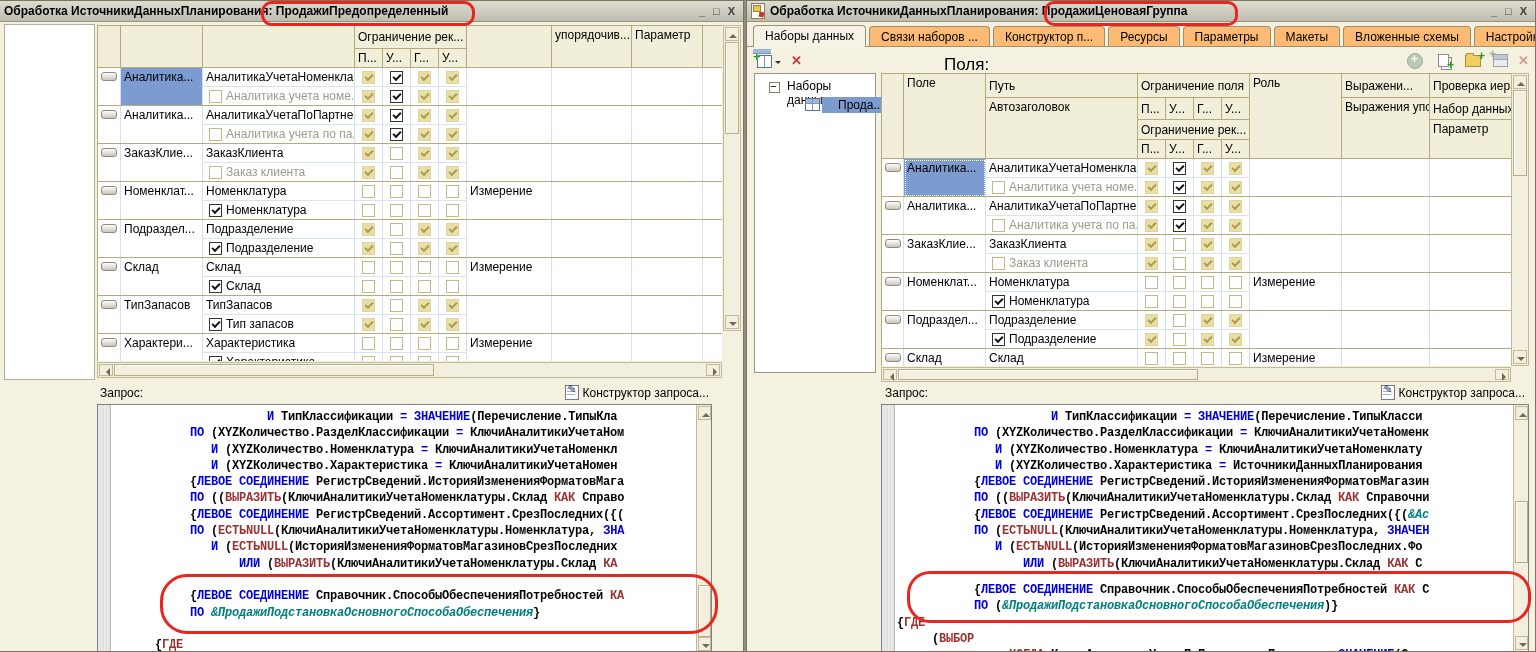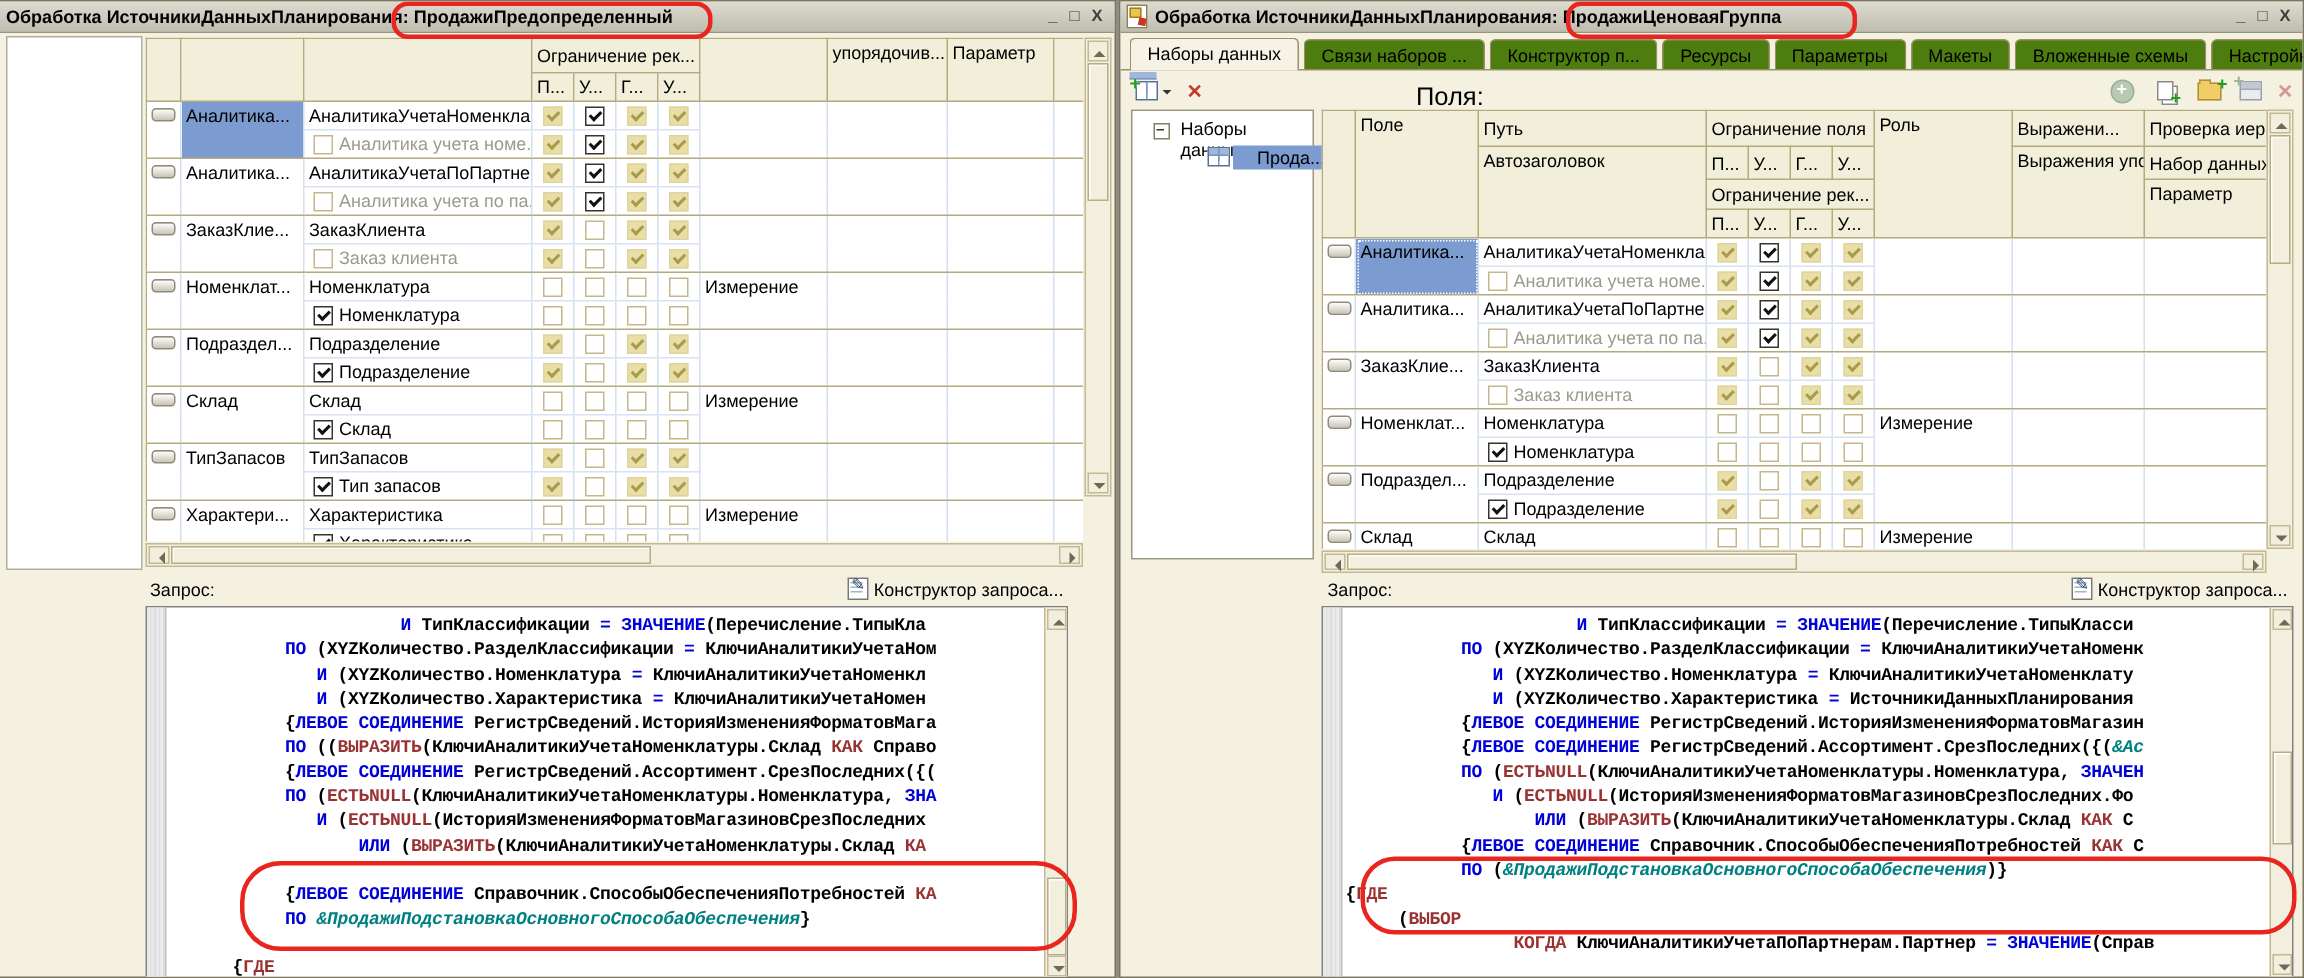--- a/index.html
+++ b/index.html
@@ -13,21 +13,21 @@
       display:flex;align-items:center;padding:0 4px;font-size:12px;font-weight:bold;color:#000;overflow:visible;}
   .tb .ttl{white-space:nowrap;}
   .wbtns{margin-left:auto;display:flex;gap:8px;color:#3f3d35;font-weight:bold;font-size:11px;padding-right:4px;}
   .wbtns span{cursor:default;}
   .doc-ic{position:relative;width:12px;height:14px;background:#fff;border:1px solid #887f5e;margin-right:5px;flex:none;}
   .doc-ic::before{content:"";position:absolute;left:1px;top:1px;width:6px;height:5px;background:#e8c84a;border:1px solid #b07828;}
   .doc-ic::after{content:"";position:absolute;right:0px;bottom:1px;width:5px;height:5px;background:#cc3524;transform:rotate(12deg);}
   
   .tabs{position:absolute;left:0;right:0;top:21px;height:25px;display:flex;align-items:flex-end;padding-left:6px;gap:3px;
         background:#f4f1e1;border-bottom:1px solid #9a916a;box-sizing:border-box;}
-  .tab{border:1px solid #9a916a;border-bottom:none;border-radius:4px 4px 0 0;padding:3px 11px 2px;background:#4d7c0f;
+  .tab{border:1px solid #9a916a;border-bottom:none;border-radius:4px 4px 0 0;padding:3px 11px 2px;background:#fdba74;
        font-size:12px;white-space:nowrap;color:#000;}
   .tab.active{background:#f6f3e6;position:relative;z-index:2;margin-bottom:-1px;padding-bottom:4px;}
   
   .tclip{position:absolute;overflow:hidden;}
   table.ftable{border-collapse:collapse;table-layout:fixed;background:#fff;font-size:12px;}
   table.ftable td{overflow:hidden;white-space:nowrap;box-sizing:border-box;}
   td.hc{background:#f1eed9;border:1px solid #b5aa7e;padding:2px 3px;font-size:12px;color:#000;}
   td.vtop{vertical-align:top;}
   tbody td{border-right:1px solid #d4dff0;height:19px;padding:0 3px;vertical-align:middle;}
   tbody td.cbc{text-align:center;padding:0;}
@@ -66,21 +66,21 @@
   .qb-ic{position:relative;width:12px;height:13px;background:linear-gradient(#fff,#fff) ,#fff;border:1px solid #7a7a7a;}
   .qb-ic::before{content:"";position:absolute;left:1px;top:2px;width:8px;height:1px;background:#9bb;box-shadow:0 3px 0 #9bb,0 6px 0 #9bb;}
   .qb-ic::after{content:"✎";position:absolute;left:2px;top:-3px;font-size:11px;color:#334477;}
   .qbox{position:absolute;background:#fff;border:1px solid #808080;box-sizing:border-box;}
   .gutter{position:absolute;left:0;top:0;bottom:0;width:12px;border-right:1px solid #c0c0c0;
           background:repeating-linear-gradient(90deg,#e9e9e9 0 2px,#dddddd 2px 3px);}
   .code{position:absolute;left:15px;top:4px;right:17px;bottom:0;overflow:hidden;
         font-family:"Liberation Mono","DejaVu Sans Mono",monospace;font-size:12px;font-weight:bold;
         line-height:16.3px;letter-spacing:-0.2px;}
   .qline{white-space:pre;height:16.3px;}
-  .qline.gap10{}
+  .qline.gap10{margin-top:10px;}
   .q-k{color:var(--kw,#0000d8);}
   .q-f{color:var(--fn,#993333);}
   .q-p{color:var(--pr,#008080);font-style:italic;}
   .q-t{color:#000;}
   
   .oval{position:absolute;border:3px solid var(--ann,#e8251f);border-radius:26px;pointer-events:none;z-index:50;}
   
   .tree{position:absolute;background:#fff;border:1px solid #9b9680;box-sizing:border-box;font-size:12px;}
   .exp{position:absolute;width:9px;height:9px;border:1px solid #848066;background:#fff;}
   .exp::after{content:"";position:absolute;left:1px;top:3px;width:5px;height:1px;background:#333;}
@@ -588,20 +588,21 @@
       <span>Конструктор запроса...</span>
     </div>
     <div class="qbox" style="left:134px;top:403px;width:648px;height:248px;">
       <div class="gutter"></div>
       <div class="code">
           <div class="qline"><span class="q-t">                      </span><span class="q-k">И</span><span class="q-t"> ТипКлассификации </span><span class="q-k">=</span><span class="q-t"> </span><span class="q-k">ЗНАЧЕНИЕ</span><span class="q-t">(Перечисление.ТипыКласси</span></div>
           <div class="qline"><span class="q-t">           </span><span class="q-k">ПО</span><span class="q-t"> (XYZКоличество.РазделКлассификации </span><span class="q-k">=</span><span class="q-t"> КлючиАналитикиУчетаНоменк</span></div>
           <div class="qline"><span class="q-t">              </span><span class="q-k">И</span><span class="q-t"> (XYZКоличество.Номенклатура </span><span class="q-k">=</span><span class="q-t"> КлючиАналитикиУчетаНоменклату</span></div>
           <div class="qline"><span class="q-t">              </span><span class="q-k">И</span><span class="q-t"> (XYZКоличество.Характеристика </span><span class="q-k">=</span><span class="q-t"> ИсточникиДанныхПланирования</span></div>
           <div class="qline"><span class="q-t">           {</span><span class="q-k">ЛЕВОЕ СОЕДИНЕНИЕ</span><span class="q-t"> РегистрСведений.ИсторияИзмененияФорматовМагазин</span></div>
+          <div class="qline"><span class="q-t">           </span><span class="q-k">ПО</span><span class="q-t"> ((</span><span class="q-f">ВЫРАЗИТЬ</span><span class="q-t">(КлючиАналитикиУчетаНоменклатуры.Склад </span><span class="q-f">КАК</span><span class="q-t"> Справочни</span></div>
           <div class="qline"><span class="q-t">           {</span><span class="q-k">ЛЕВОЕ СОЕДИНЕНИЕ</span><span class="q-t"> РегистрСведений.Ассортимент.СрезПоследних({(</span><span class="q-p">&amp;Ас</span></div>
           <div class="qline"><span class="q-t">           </span><span class="q-k">ПО</span><span class="q-t"> (</span><span class="q-f">ЕСТЬNULL</span><span class="q-t">(КлючиАналитикиУчетаНоменклатуры.Номенклатура, </span><span class="q-k">ЗНАЧЕН</span></div>
           <div class="qline"><span class="q-t">              </span><span class="q-k">И</span><span class="q-t"> (</span><span class="q-f">ЕСТЬNULL</span><span class="q-t">(ИсторияИзмененияФорматовМагазиновСрезПоследних.Фо</span></div>
           <div class="qline"><span class="q-t">                  </span><span class="q-k">ИЛИ</span><span class="q-t"> (</span><span class="q-f">ВЫРАЗИТЬ</span><span class="q-t">(КлючиАналитикиУчетаНоменклатуры.Склад </span><span class="q-f">КАК</span><span class="q-t"> С</span></div>
           <div class="qline gap10"><span class="q-t">           {</span><span class="q-k">ЛЕВОЕ СОЕДИНЕНИЕ</span><span class="q-t"> Справочник.СпособыОбеспеченияПотребностей </span><span class="q-f">КАК</span><span class="q-t"> С</span></div>
           <div class="qline"><span class="q-t">           </span><span class="q-k">ПО</span><span class="q-t"> (</span><span class="q-p">&amp;ПродажиПодстановкаОсновногоСпособаОбеспечения</span><span class="q-t">)}</span></div>
           <div class="qline"><span class="q-t">{</span><span class="q-f">ГДЕ</span></div>
           <div class="qline"><span class="q-t">     (</span><span class="q-f">ВЫБОР</span></div>
           <div class="qline"><span class="q-t">                </span><span class="q-f">КОГДА</span><span class="q-t"> КлючиАналитикиУчетаПоПартнерам.Партнер </span><span class="q-k">=</span><span class="q-t"> </span><span class="q-k">ЗНАЧЕНИЕ</span><span class="q-t">(Справ</span></div>
         </div>

